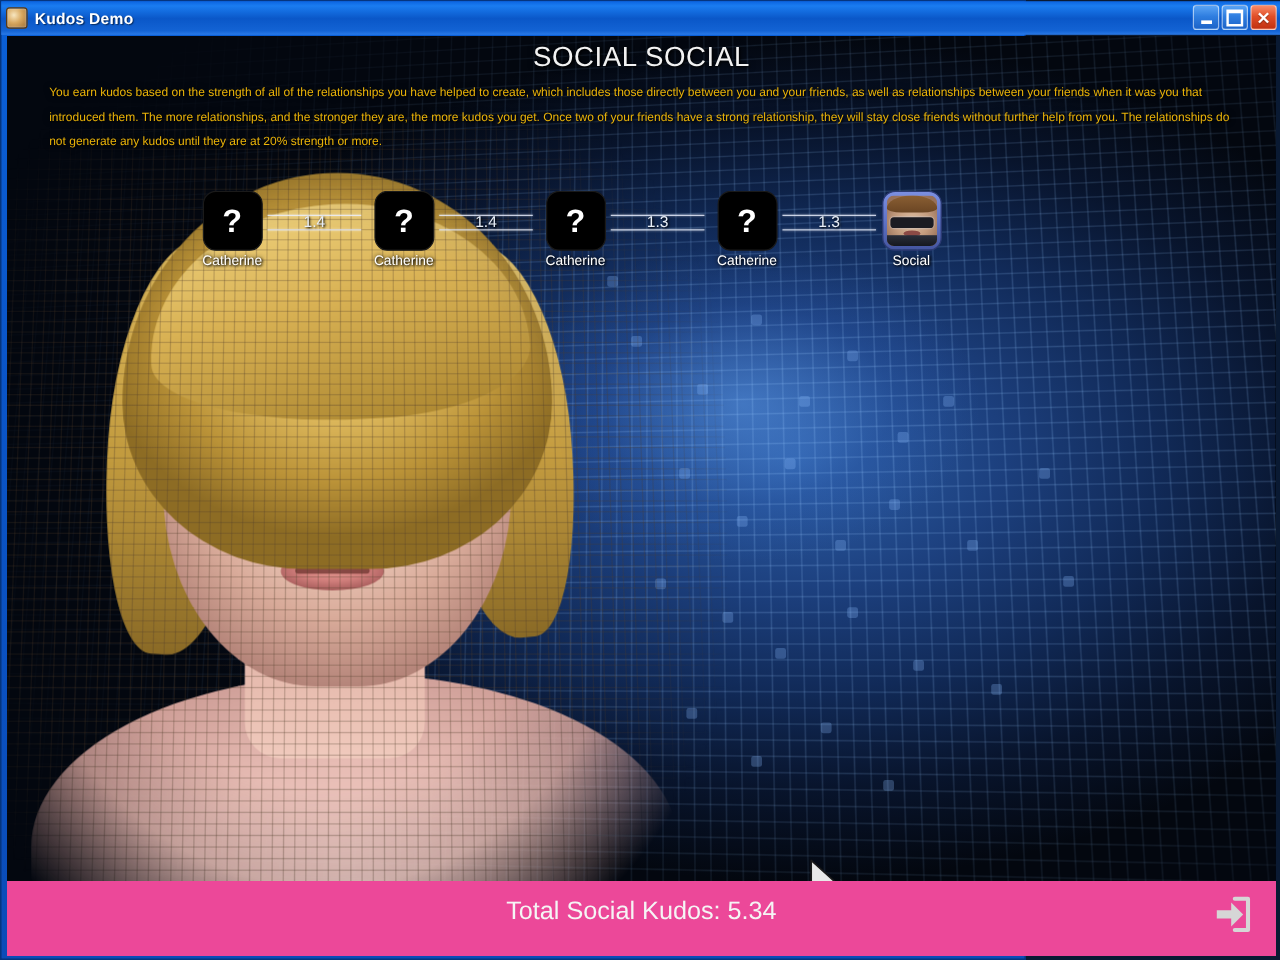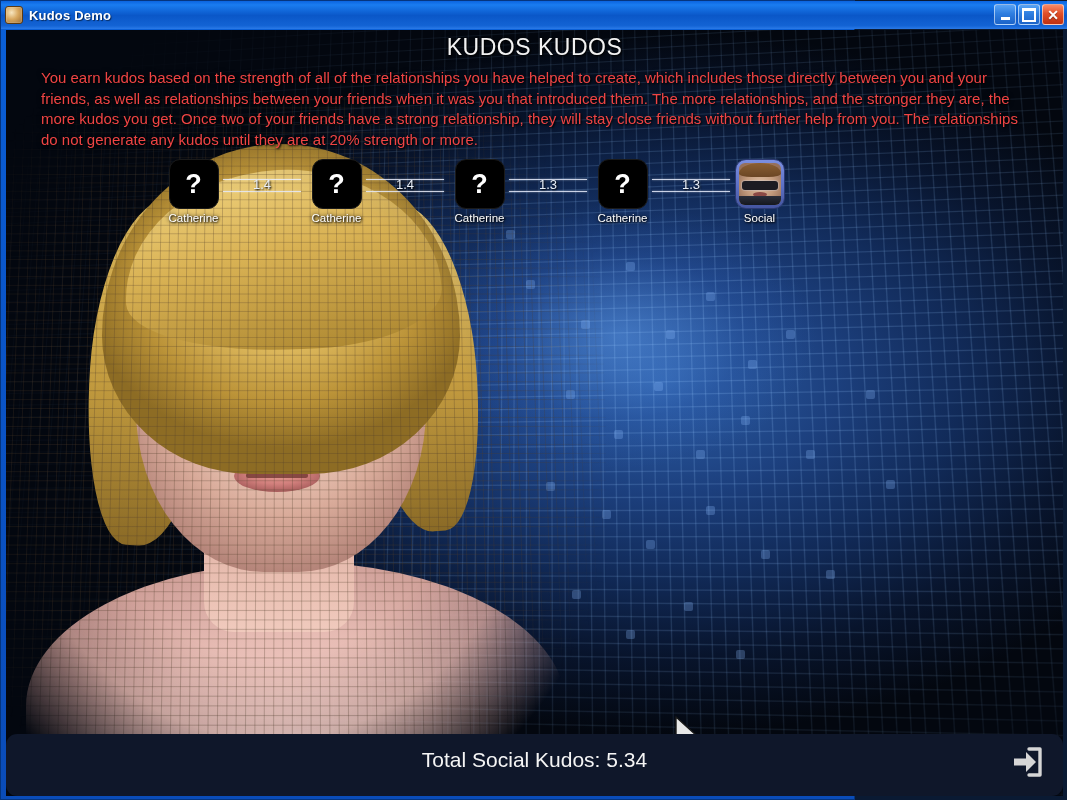--- a/index.html
+++ b/index.html
@@ -180,21 +180,21 @@
   }
 
   
   .page-title {
     position:absolute; left:0; top:4px; width:1057px; text-align:center;
     color:#f2f2f2; font-size:23px; letter-spacing:.5px;
     text-shadow: 0 0 6px rgba(0,0,0,.9), 1px 1px 2px #000;
   }
   .blurb {
     position:absolute; left:35px; top:38px; width:990px;
-    color:#ef4444; font-size:15px; line-height:20.5px;
+    color:#eab308; font-size:10px; line-height:20.5px;
     text-shadow: 1px 1px 2px #000, 0 0 5px rgba(0,0,0,.95);
   }
 
   
   .rel-row {
     position:absolute; left:160px; top:129px; width:765px; height:70px;
     display:flex; align-items:flex-start;
   }
   .pair { display:flex; align-items:flex-start; }
   .pair + .pair { margin-left: 6px; }
@@ -261,21 +261,21 @@
   .link .ln.top { top:20px; }
   .link .ln.bot { top:32px; }
   .link .score {
     position:absolute; left:0; right:0; top:18px; text-align:center;
     color:#e8eef7; font-size:13px;
     text-shadow: 1px 1px 2px #000;
   }
 
   
   .footer {
-    position:absolute; left:0; bottom:0; width:1057px; height:62px; background:#0f172a;border-radius:11px;
+    position:absolute; left:0; bottom:0; width:1057px; height:62px; background:#ec4899;
   }
   .total {
     position:absolute; left:0; top:14px; width:1057px; text-align:center;
     color:#f5f5f5; font-size:21px;
   }
   .next-btn {
     position:absolute; right:16px; top:8px; width:42px; height:40px;
     display:flex; align-items:center; justify-content:center;
     cursor:pointer;
   }
@@ -351,21 +351,21 @@
       <div class="p-eye r">
           <div class="p-iris"></div>
         </div>
       <div class="p-nose"></div>
       <div class="p-mouth"></div>
       <div class="p-hair"></div>
       <div class="p-bangs"></div>
       <div class="p-grid"></div>
     </div>
 
-    <div class="page-title">KUDOS KUDOS</div>
+    <div class="page-title">SOCIAL SOCIAL</div>
     <div class="blurb">You earn kudos based on the strength of all of the relationships you have helped to create, which includes those directly between you and your friends, as well as relationships between your friends when it was you that introduced them. The more relationships, and the stronger they are, the more kudos you get. Once two of your friends have a strong relationship, they will stay close friends without further help from you. The relationships do not generate any kudos until they are at 20% strength or more.</div>
 
     <div class="rel-row">
 
       <div class="pair">
         <div class="node">
           <div class="node-box unknown">
             <span class="qmark">?</span>
           </div>
           <div class="node-label">Catherine</div>

